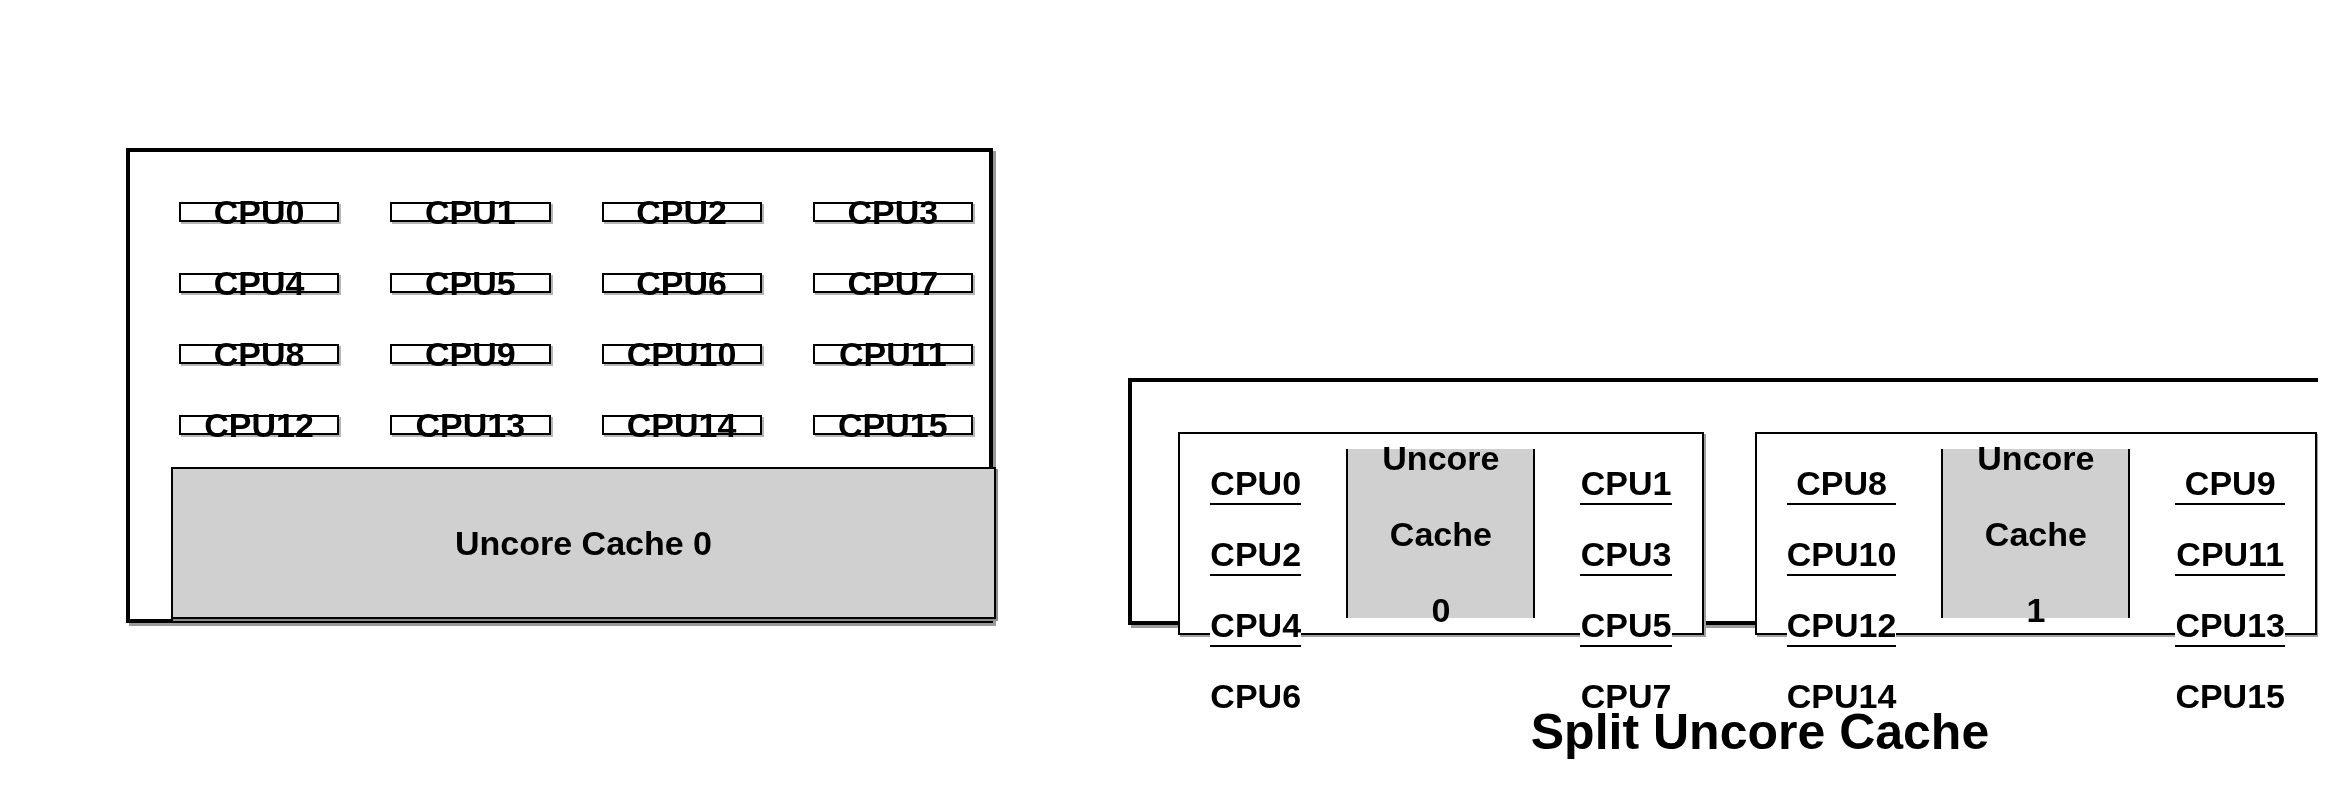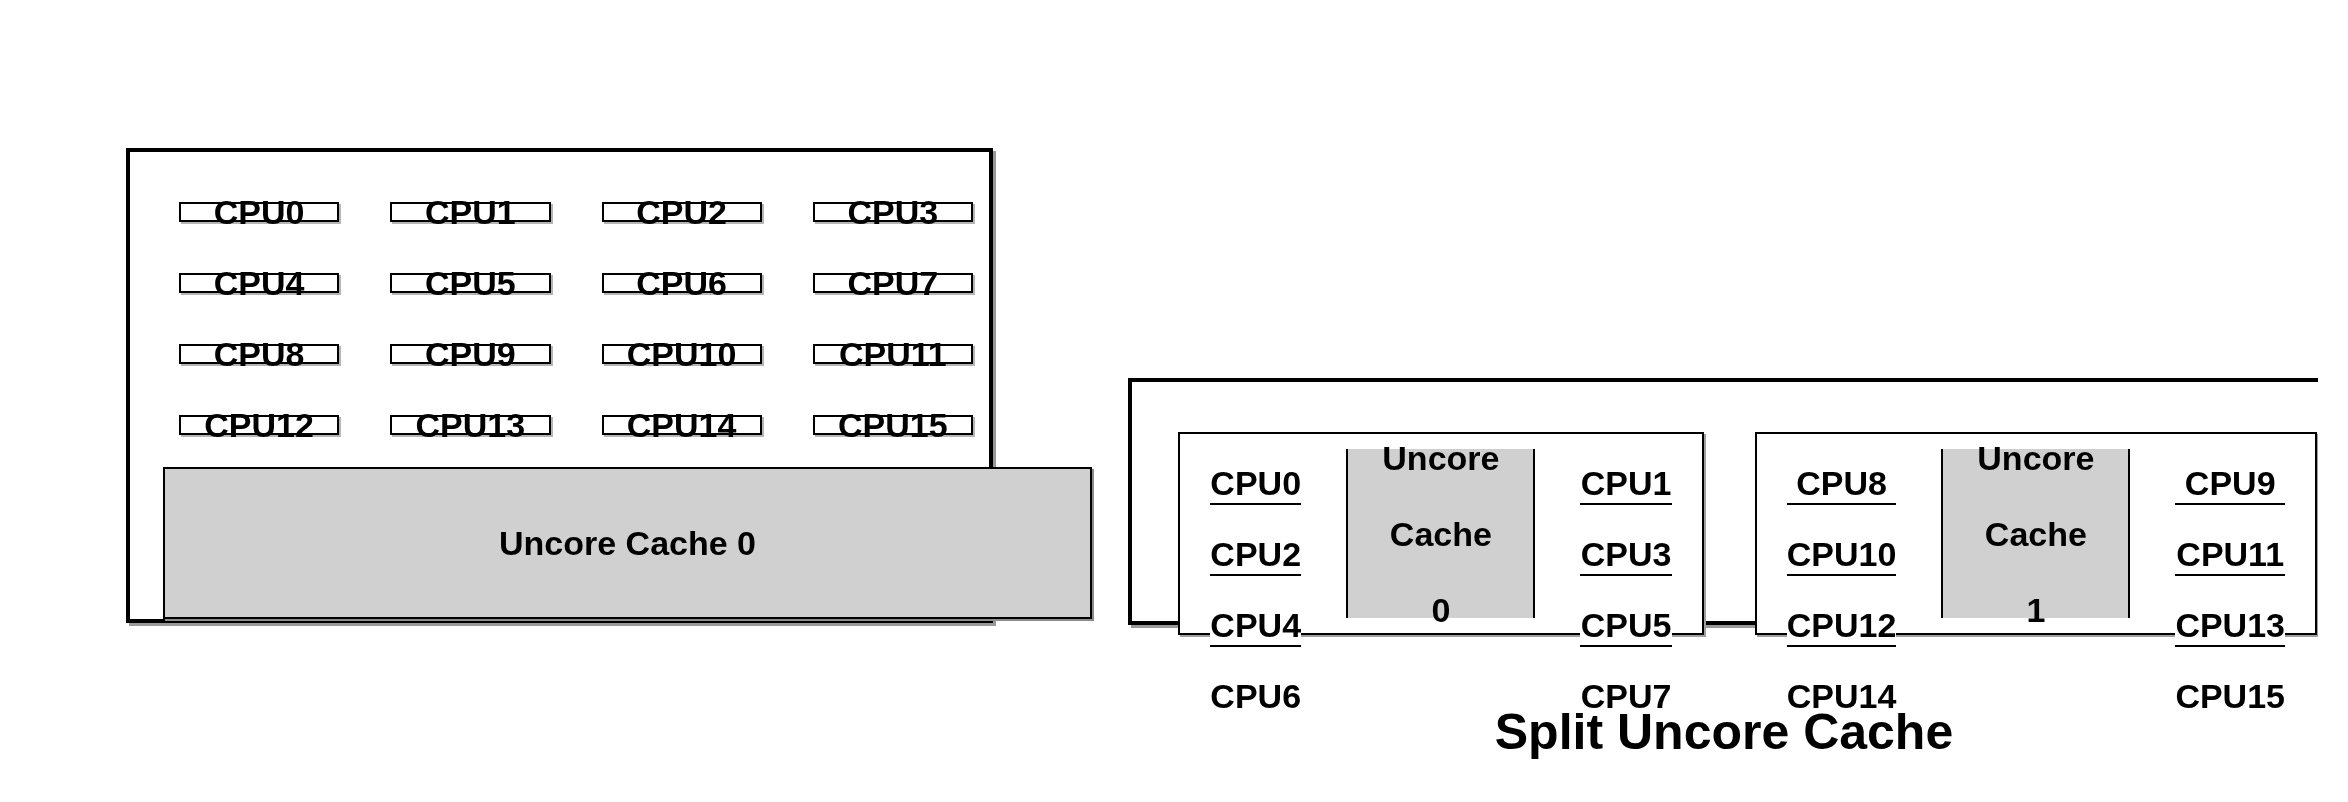--- a/index.html
+++ b/index.html
@@ -48,22 +48,22 @@
     box-shadow: 2px 2px 0 #b5b5b5;
     display: flex;
     align-items: center;
     justify-content: center;
     font-size: 34px;
     font-weight: bold;
     white-space: nowrap;
   }
   .mono-cache {
     position: absolute;
-    left: 18px; top: 300px;
-    width: 929px; height: 152px;
+    left: 26px; top: 300px;
+    width: 825px; height: 152px;
     background: var(--cache-fill);
     border: 2px solid var(--border);
     box-shadow: 2px 2px 0 #8c8c8c;
     display: flex;
     align-items: center;
     justify-content: center;
     font-size: 34px;
     font-weight: bold;
   }
 
@@ -128,21 +128,21 @@
     position: absolute;
     top: 642px;
     width: 800px;
     text-align: center;
     font-size: 50px;
     font-weight: bold;
     line-height: 60px;
     white-space: nowrap;
   }
   .caption-left  { left: 115px; }
-  .caption-right { left: 1264px; text-align: center; }
+  .caption-right { left: 1300px; text-align: center; }
 </style>
 </head>
 <body>
 
 <div class="canvas">
 
   <div class="mono-box">
     <div class="mono-grid">
       <div class="cpu-box">CPU0</div>
       <div class="cpu-box">CPU1</div>

